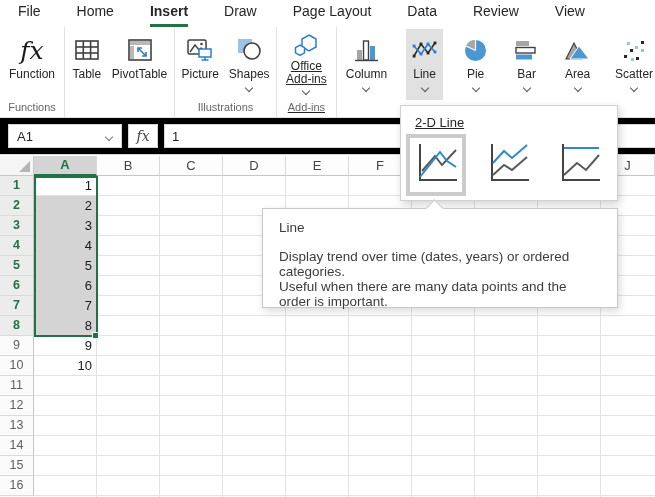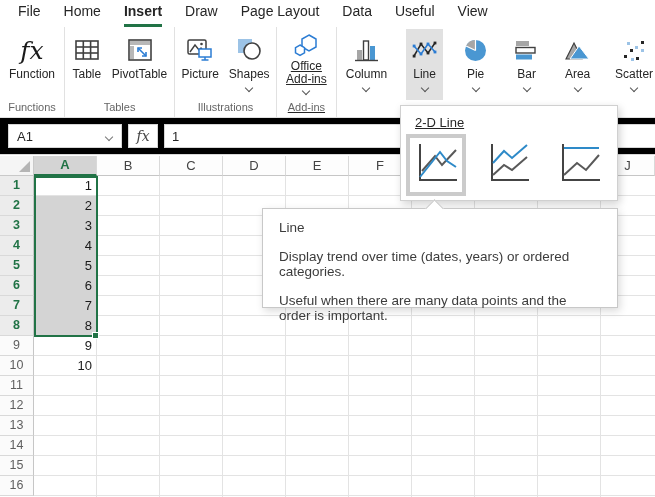--- a/index.html
+++ b/index.html
@@ -1,20 +1,20 @@
 <!DOCTYPE html>
 <html><head>
 <meta charset="utf-8">
 <style>
   * { margin:0; padding:0; box-sizing:border-box; }
   html,body { width:655px; height:497px; overflow:hidden; }
   body { font-family:"Liberation Sans", sans-serif; background:#fff; color:#262626; position:relative; }
 
   
-  .menubar { height:27px; display:flex; align-items:flex-end; padding-left:18px; gap:23px; background:#fff; }
+  .menubar { height:27px; display:flex; align-items:flex-end; padding-left:18px; gap:36px; background:#fff; }
   .mtab { font-size:14px; color:#262626; padding-bottom:5px; border-bottom:3px solid transparent; cursor:default; white-space:nowrap; }
   .mtab.active { font-weight:bold; border-bottom-color:#217346;margin-top:20px; }
 
   
   .ribbon { height:91px; display:flex; background:#fff; border-bottom:1px solid #e1e1e1; }
   .rgroup { display:flex; flex-direction:column; border-right:1px solid #e1e1e1; }
   .rgroup:last-child { border-right:none; }
   .rgroup-content { flex:1; display:flex; align-items:stretch; justify-content:center; padding:2px 4px 0 4px; }
   .rgroup-label { height:17px; font-size:11px; color:#666; text-align:center; line-height:15px; }
   .rbtn { display:flex; flex-direction:column; align-items:center; padding:3px 5px 0 5px; }
@@ -62,35 +62,35 @@
              box-shadow:2px 3px 8px rgba(0,0,0,0.18); z-index:40;text-decoration:underline; }
   .ddtitle { font-size:13px; color:#262626; padding:9px 0 0 14px; }
   .ddthumbs { display:flex; align-items:center; margin:4px 0 0 5px; gap:13px; }
   .ddthumb { padding:6px; cursor:default; }
   .ddthumb.selected { border:4px solid #cbcbcb; padding:3px; background:#fff; }
 
   
   .tooltip { position:absolute; left:262px; top:208px; width:356px; height:100px; background:#fff; border:1px solid #c8c8c8;
              box-shadow:2px 3px 8px rgba(0,0,0,0.15); z-index:50; padding:11px 16px; font-size:13.5px; color:#3c3c3c; }
   .tooltip .tt-title { margin-bottom:14px; }
-  .tooltip .tt-body2 { margin-top:14px; }
+  .tooltip .tt-body2 { }
   .tt-caret { position:absolute; left:165px; top:-7px; width:13px; height:13px; background:#fff; transform:rotate(45deg);
               border-left:1px solid #c8c8c8; border-top:1px solid #c8c8c8; }
 </style>
 </head>
 <body>
 
 <div class="menubar">
   <span class="mtab">File</span>
   <span class="mtab">Home</span>
   <span class="mtab active">Insert</span>
   <span class="mtab">Draw</span>
   <span class="mtab">Page Layout</span>
   <span class="mtab">Data</span>
-  <span class="mtab">Useful</span>
+  <span class="mtab">Review</span>
   <span class="mtab">View</span>
 </div>
 
 <div class="ribbon">
 
   <div class="rgroup" style="width:66px;">
     <div class="rgroup-content">
       <div class="rbtn">
         <span class="icon fxglyph">fx</span>
         <span class="lbl">Function</span>
@@ -124,21 +124,20 @@
             <g stroke="#2b7cd3" stroke-width="1.6" fill="none">
               <line x1="13" y1="13" x2="21" y2="21"></line>
               <polyline points="13,17 13,13 17,13"></polyline>
               <polyline points="21,17 21,21 17,21"></polyline>
             </g>
             </svg>
         </span>
         <span class="lbl">PivotTable</span>
       </div>
     </div>
-    <div class="rgroup-label">Tables</div>
   </div>
 
   <div class="rgroup" style="width:102px;">
     <div class="rgroup-content">
       <div class="rbtn">
         <span class="icon">
           <svg width="28" height="28" viewBox="0 0 28 28">
             <rect x="2" y="4" width="18" height="14" rx="1.5" fill="#fff" stroke="#404040" stroke-width="1.5"></rect>
             <circle cx="15.5" cy="8" r="1.3" fill="#404040"></circle>
             <path d="M4,16 L9,9 L13,14 L15,12 L18,16" fill="none" stroke="#404040" stroke-width="1.4"></path>

